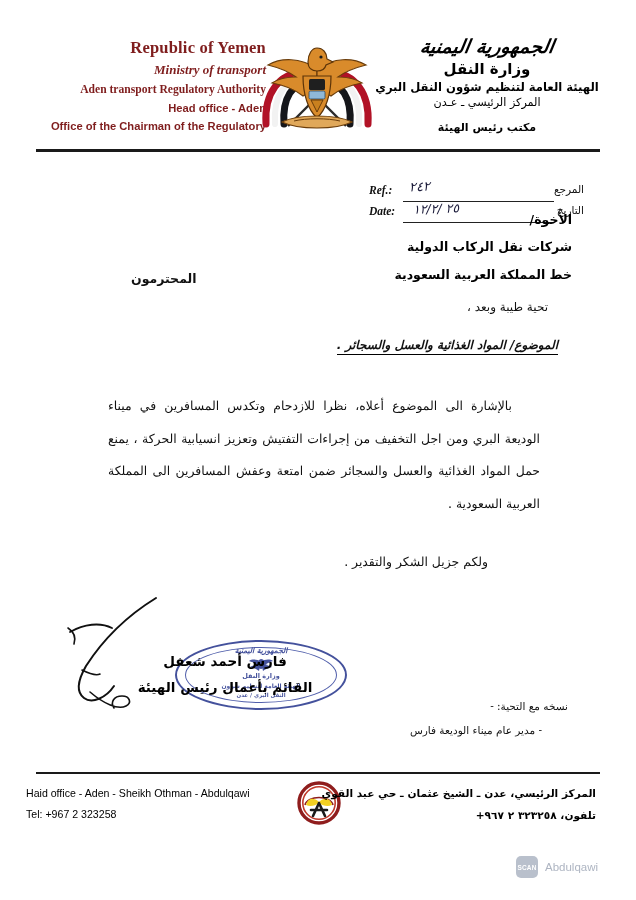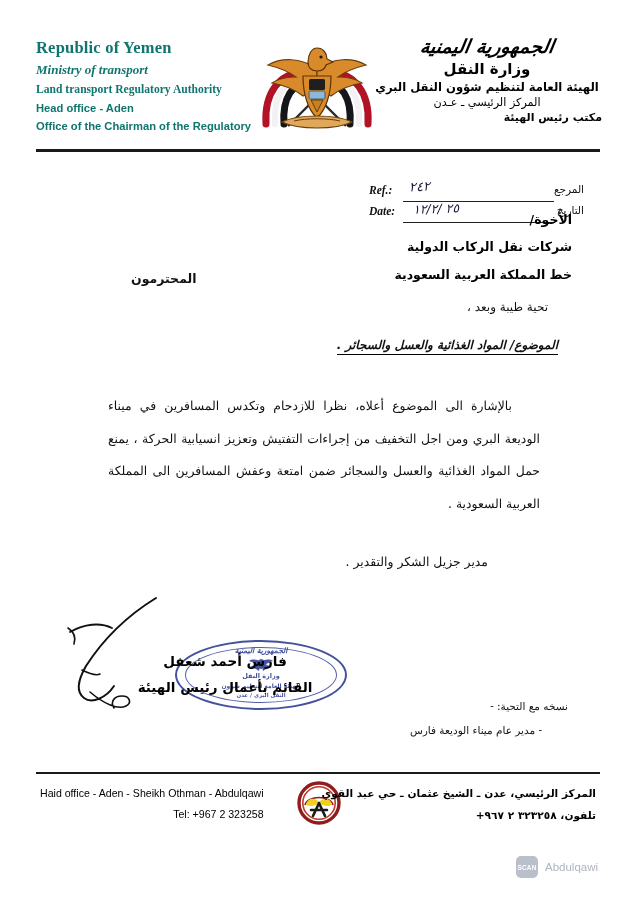--- a/index.html
+++ b/index.html
@@ -23,23 +23,23 @@
     top: 36px;
     left: 0;
     width: 636px;
     height: 112px;
   }
   .header-en {
     position: absolute;
     left: 36px;
     top: 0;
     width: 230px;
-    text-align: left;
+    text-align: right;
     line-height: 1.42;
-    color: #0f766e;
+    color: #7f1d1d;
   }
   .hdr-en-1 {
     font-size: 16.5px;
     font-weight: bold;
     letter-spacing: .2px;
   }
   .hdr-en-2 {
     font-size: 13px;
     font-weight: bold;
     font-style: italic;
@@ -107,22 +107,21 @@
     font-size: 11.2px;
     font-weight: normal;
     letter-spacing: 1px;
     margin-top: 2px;
   }
   .hdr-ar-5 {
     font-family: "DejaVu Sans", sans-serif;
     font-size: 11px;
     font-weight: bold;
     letter-spacing: .6px;
-    margin-top: 2px;
-    text-align: right;
+    margin-top: 12px;
   }
 
   .header-rule {
     position: absolute;
     left: 36px;
     top: 149px;
     width: 564px;
     height: 3px;
     background: #1a1a1a;
   }
@@ -344,27 +343,26 @@
   .footer-rule {
     position: absolute;
     left: 36px;
     top: 772px;
     width: 564px;
     height: 2.2px;
     background: #1a1a1a;
   }
   .footer-en {
     position: absolute;
-    left: 40px;
+    left: 26px;
     top: 783px;
     font-family: "Liberation Sans", sans-serif;
     font-size: 10.6px;
     line-height: 1.95;
     color: #000;
-    text-align: right;
   }
   .footer-ar {
     position: absolute;
     right: 40px;
     top: 783px;
     text-align: right;
     direction: rtl;
     font-family: "DejaVu Sans", sans-serif;
     font-size: 10.6px;
     font-weight: bold;
@@ -414,21 +412,21 @@
 </head>
 <body>
 
 <div class="page">
 
   <div class="header">
 
     <div class="header-en">
       <div class="hdr-en-1">Republic of Yemen</div>
       <div class="hdr-en-2">Ministry of transport</div>
-      <div class="hdr-en-3">Land transport Regulatory Authority</div>
+      <div class="hdr-en-3">Aden transport Regulatory Authority</div>
       <div class="hdr-en-4">Head office - Aden</div>
       <div class="hdr-en-5">Office of the Chairman of the Regulatory</div>
     </div>
 
     <div class="emblem">
       <svg viewBox="0 0 118 104" width="118" height="104">
 
         <path d="M8 86 C6 54 22 36 44 34" stroke="#b11226" stroke-width="7" fill="none" stroke-linecap="round"></path>
         <path d="M110 86 C112 54 96 36 74 34" stroke="#b11226" stroke-width="7" fill="none" stroke-linecap="round"></path>
         <path d="M17 86 C15 56 29 41 46 39" stroke="#f2f2f2" stroke-width="6" fill="none" stroke-linecap="round"></path>
@@ -487,21 +485,21 @@
     <div>خط المملكة العربية السعودية</div>
   </div>
   <div class="respect">المحترمون</div>
   <div class="greeting">تحية طيبة وبعد ،</div>
 
   <div class="subject">الموضوع/ المواد الغذائية والعسل والسجائر .</div>
 
   <div class="body-text">
     <p>بالإشارة الى الموضوع أعلاه، نظرا للازدحام وتكدس المسافرين في ميناء الوديعة البري ومن اجل التخفيف من إجراءات التفتيش وتعزيز انسيابية الحركة ، يمنع حمل المواد الغذائية والعسل والسجائر ضمن امتعة وعفش المسافرين الى المملكة العربية السعودية .</p>
   </div>
-  <div class="closing">مدير جزيل الشكر والتقدير .</div>
+  <div class="closing">ولكم جزيل الشكر والتقدير .</div>
 
   <svg class="sig-ink" viewBox="0 0 150 130">
     <path d="M96 10 C70 26 44 50 26 78 C18 92 16 104 24 110 C32 116 46 110 54 98" stroke="#111" stroke-width="2" fill="none" stroke-linecap="round"></path>
     <path d="M10 44 C24 36 40 34 52 40" stroke="#111" stroke-width="1.8" fill="none" stroke-linecap="round"></path>
     <path d="M8 40 C14 44 16 50 14 56" stroke="#111" stroke-width="1.6" fill="none" stroke-linecap="round"></path>
     <path d="M22 82 C30 86 36 88 40 86" stroke="#111" stroke-width="1.6" fill="none" stroke-linecap="round"></path>
     <path d="M30 104 C44 116 58 122 66 118 C72 115 70 108 62 108 C54 108 50 114 54 120" stroke="#111" stroke-width="1.6" fill="none" stroke-linecap="round"></path>
   </svg>
 
   <div class="stamp">

